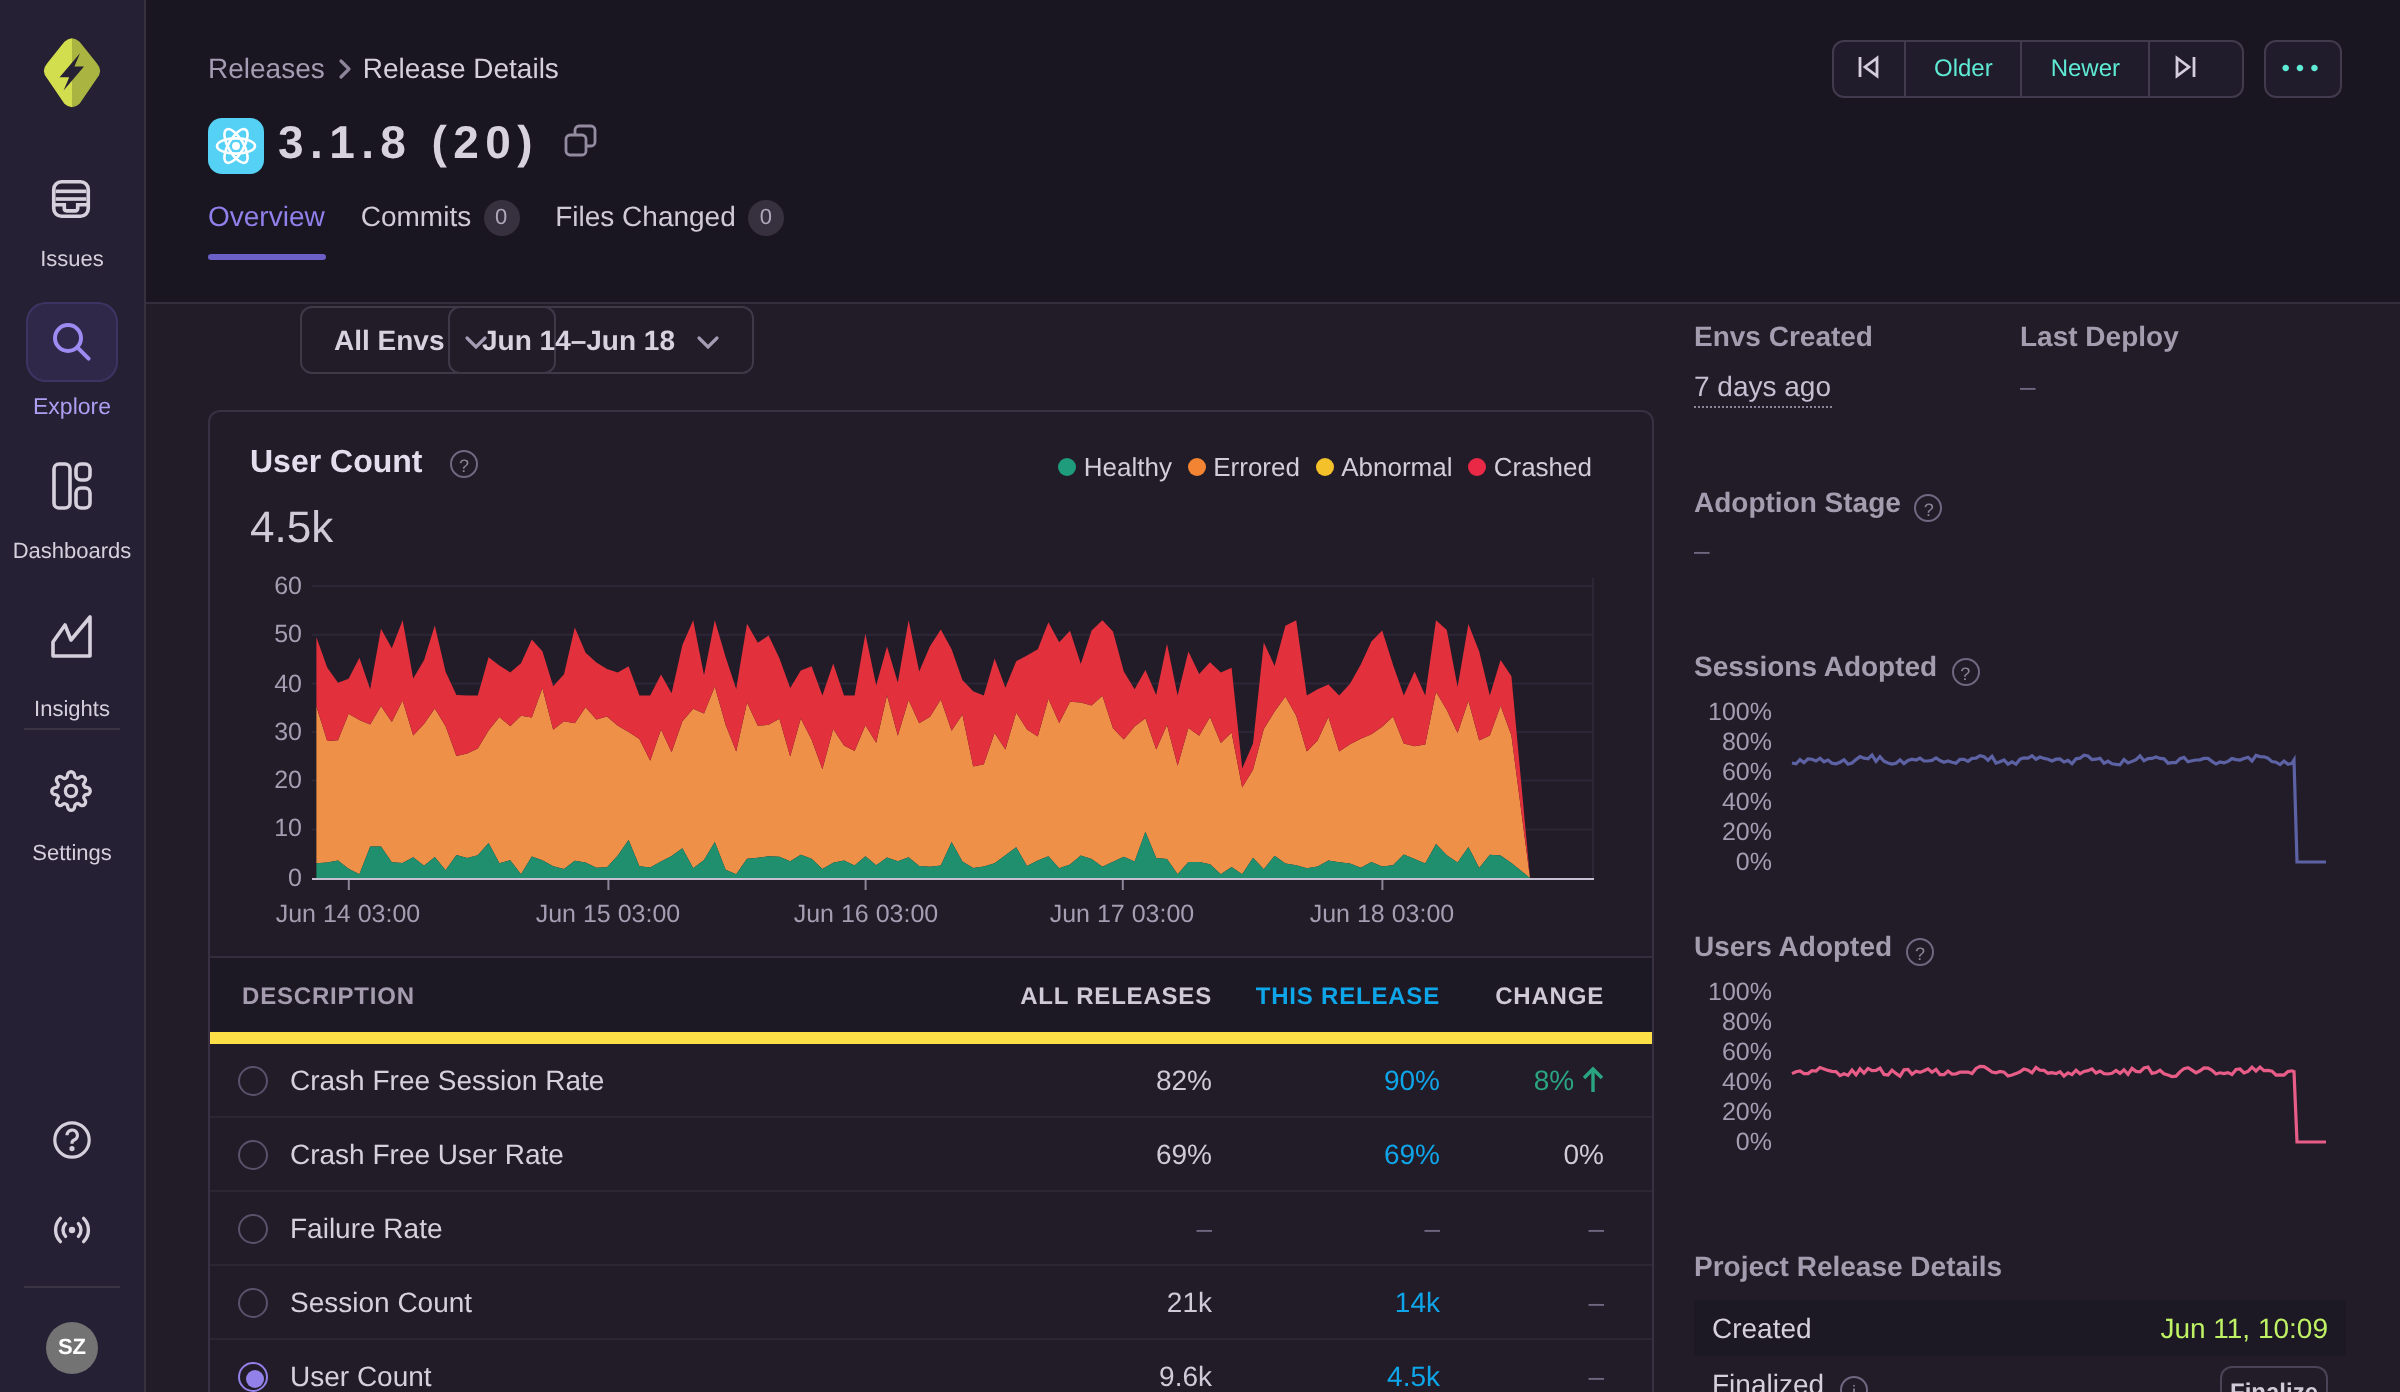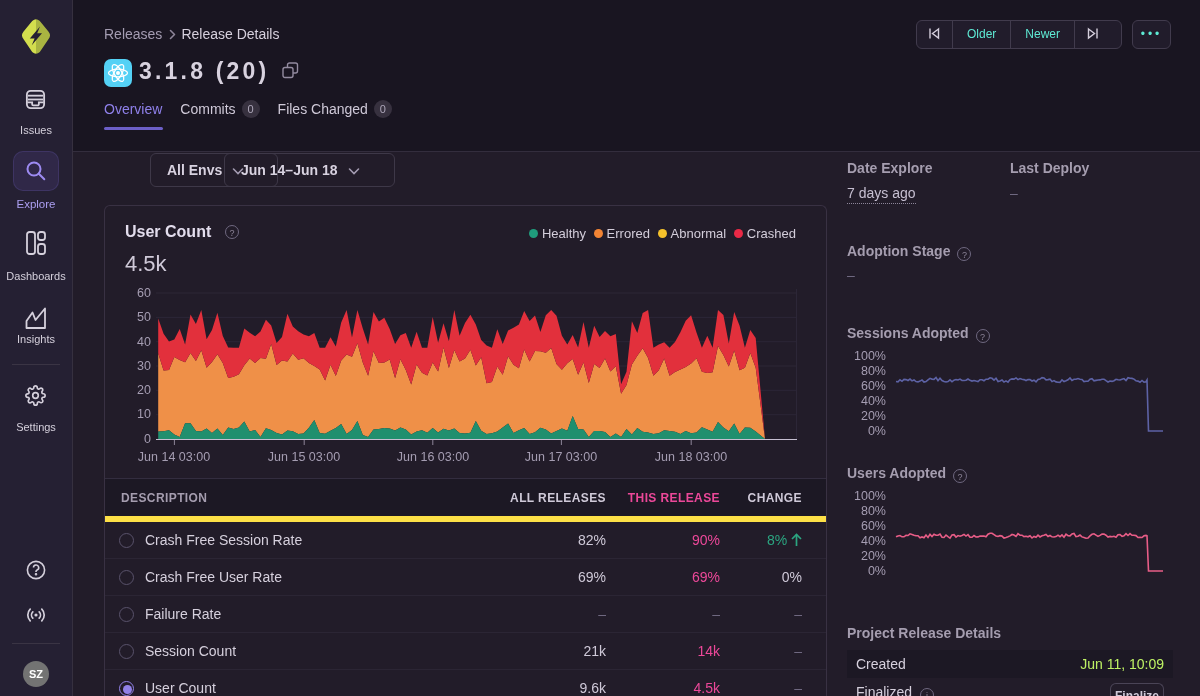--- a/index.html
+++ b/index.html
@@ -35,21 +35,21 @@
 #pnum{position:absolute;left:20px;top:45px;font-size:22px;color:#cfc9d8;}
 #legend{position:absolute;right:30px;top:20px;font-size:13px;color:#d3cdda;}
 .litem{display:inline-block;margin-left:4px;}
 .ldot{display:inline-block;width:9px;height:9px;border-radius:50%;margin-right:4px;}
 
 #rtable{position:absolute;left:0px;top:272px;width:721px;}
 .thead{height:44px;background:#1c1824;border-top:1px solid #332d3f;border-bottom:6px solid #fde047;display:flex;align-items:center;font-size:12px;font-weight:bold;color:#a59daf;letter-spacing:0.4px;}
 .trow{height:37px;display:flex;align-items:center;font-size:14px;color:#d6d0dd;border-bottom:1px solid #2b2534;}
 .c-desc{width:370px;padding-left:14px;display:flex;align-items:center;}
 .c-num{width:131px;text-align:right;color:#cfc9d8;}
-.c-num2{width:114px;text-align:right;color:#ec4899;}
+.c-num2{width:114px;text-align:right;color:#0ea5e9;}
 .c-chg{width:106px;text-align:right;padding-right:24px;color:#cfc9d8;}
 .radio{display:inline-block;width:15px;height:15px;border-radius:50%;border:1px solid #59526b;margin-right:11px;background:transparent;}
 .radio.sel{border-color:#9181e8;background:transparent;position:relative;}
 .radio.sel::after{content:"";position:absolute;left:3px;top:3px;width:9px;height:9px;border-radius:50%;background:#9181e8;}
 .dash{color:#6f6880;}
 .pos{color:#2ba581;}
 
 .rhead{position:absolute;font-size:14px;font-weight:bold;color:#a59daf;}
 .rval{position:absolute;font-size:14px;color:#c6bfd1;}
 .dotted{border-bottom:1px dotted #8d8599;padding-bottom:2px;}
@@ -87,21 +87,21 @@
  <div class="navitem" style="top:194px;"><span class="navlabel purple">Explore</span></div>
  <svg class="abs" style="left:26px;top:231px;" width="20" height="24" viewBox="0 0 20 24" fill="none" stroke="#d5d0dc" stroke-width="1.8">
   <rect x="1" y="1" width="8" height="22" rx="2.5"></rect>
         <rect x="12" y="1" width="7" height="8" rx="2.5"></rect>
         <rect x="12" y="13" width="7" height="10" rx="2.5"></rect>
  </svg>
  <div class="navitem" style="top:266px;"><span class="navlabel">Dashboards</span></div>
  <svg class="abs" style="left:25px;top:307px;" width="22" height="22" viewBox="0 0 22 22" fill="none" stroke="#d5d0dc" stroke-width="1.8" stroke-linejoin="round">
   <path d="M1.5 21 L1.5 14 L7.5 5.5 L10.5 13 L20 1.5 L20 21 Z"></path>
  </svg>
- <div class="navitem" style="top:329px;"><span class="navlabel">Insights</span></div>
+ <div class="navitem" style="top:345px;"><span class="navlabel">Insights</span></div>
  <div class="sdivider" style="top:364px;"></div>
  <svg class="abs" style="left:25px;top:385px;" width="21" height="21" viewBox="0 0 24 24" fill="none" stroke="#d5d0dc" stroke-width="1.9">
   <circle cx="12" cy="12" r="3.2"></circle>
   <path d="M19.4 15a1.65 1.65 0 0 0 .33 1.82l.06.06a2 2 0 1 1-2.83 2.83l-.06-.06a1.65 1.65 0 0 0-1.82-.33 1.65 1.65 0 0 0-1 1.51V21a2 2 0 1 1-4 0v-.09A1.65 1.65 0 0 0 9 19.4a1.65 1.65 0 0 0-1.82.33l-.06.06a2 2 0 1 1-2.83-2.83l.06-.06a1.65 1.65 0 0 0 .33-1.82 1.65 1.65 0 0 0-1.51-1H3a2 2 0 1 1 0-4h.09A1.65 1.65 0 0 0 4.6 9a1.65 1.65 0 0 0-.33-1.82l-.06-.06a2 2 0 1 1 2.83-2.83l.06.06a1.65 1.65 0 0 0 1.82.33H9a1.65 1.65 0 0 0 1-1.51V3a2 2 0 1 1 4 0v.09a1.65 1.65 0 0 0 1 1.51 1.65 1.65 0 0 0 1.82-.33l.06-.06a2 2 0 1 1 2.83 2.83l-.06.06a1.65 1.65 0 0 0-.33 1.82V9a1.65 1.65 0 0 0 1.51 1H21a2 2 0 1 1 0 4h-.09a1.65 1.65 0 0 0-1.51 1z"></path>
  </svg>
  <div class="navitem" style="top:417px;"><span class="navlabel">Settings</span></div>
  <svg class="abs" style="left:26px;top:560px;" width="20" height="20" viewBox="0 0 20 20" fill="none" stroke="#d5d0dc" stroke-width="1.6">
   <circle cx="10" cy="10" r="8.6"></circle>
         <path d="M7.5 7.6a2.6 2.6 0 1 1 3.6 2.4c-.7.3-1.1.8-1.1 1.5v.4"></path>
         <circle cx="10" cy="14.3" r="0.5" fill="#d5d0dc"></circle>
@@ -149,21 +149,21 @@
           </svg></div>
  </div>
  <div class="btngroup" style="left:1059px;width:39px;">
         <div class="btn icon" style="width:39px;text-align:center;padding:0;letter-spacing:3px;">•••</div>
       </div>
 </div>
 
 <div class="fbtn" style="left:104px;width:128px;margin-left:46px;">All Envs<svg width="12" height="8" viewBox="0 0 12 8" style="margin-left:10px;" fill="none" stroke="#a49cb2" stroke-width="1.6" stroke-linecap="round">
         <path d="M1.5 2 L6 6.5 L10.5 2"></path>
       </svg></div>
-<div class="fbtn" style="left:224px;width:171px;">Jun 14–Jun 18<svg width="12" height="8" viewBox="0 0 12 8" style="margin-left:10px;" fill="none" stroke="#a49cb2" stroke-width="1.6" stroke-linecap="round">
+<div class="fbtn" style="left:224px;width:153px;">Jun 14–Jun 18<svg width="12" height="8" viewBox="0 0 12 8" style="margin-left:10px;" fill="none" stroke="#a49cb2" stroke-width="1.6" stroke-linecap="round">
         <path d="M1.5 2 L6 6.5 L10.5 2"></path>
       </svg></div>
 
 <div id="panel">
  <div id="ptitle">User Count</div>
  <span class="qicon abs" style="left:113px;top:19px;">?</span>
  <div id="pnum">4.5k</div>
  <div id="legend">
   <span class="litem"><span class="ldot" style="background:#1f9c7c;"></span>Healthy</span>
   <span class="litem"><span class="ldot" style="background:#f28434;"></span>Errored</span>
@@ -248,21 +248,21 @@
         </div>
   <div class="trow">
           <div class="c-desc"><span class="radio sel"></span>User Count</div>
           <div class="c-num">9.6k</div>
           <div class="c-num2">4.5k</div>
           <div class="c-chg dash">–</div>
         </div>
  </div>
 </div>
 
-<div class="rhead" style="left:847px;top:160px;">Date Explore</div>
+<div class="rhead" style="left:847px;top:160px;">Envs Created</div>
 <div class="rhead" style="left:1010px;top:160px;">Last Deploy</div>
 <div class="rval" style="left:847px;top:185px;"><span class="dotted">7 days ago</span></div>
 <div class="rval" style="left:1010px;top:185px;color:#6f6880;">–</div>
 <div class="rhead" style="left:847px;top:243px;">Adoption Stage<span class="qicon">?</span></div>
 <div class="rval" style="left:847px;top:267px;color:#6f6880;">–</div>
 <div class="rhead" style="left:847px;top:325px;">Sessions Adopted<span class="qicon">?</span></div>
 <svg class="abs" style="left:847px;top:348px;" width="326" height="92" viewBox="0 0 326 92">
  <g font-size="12.5" fill="#a59db2" text-anchor="end">
   <text x="39" y="12">100%</text>
         <text x="39" y="27">80%</text>

